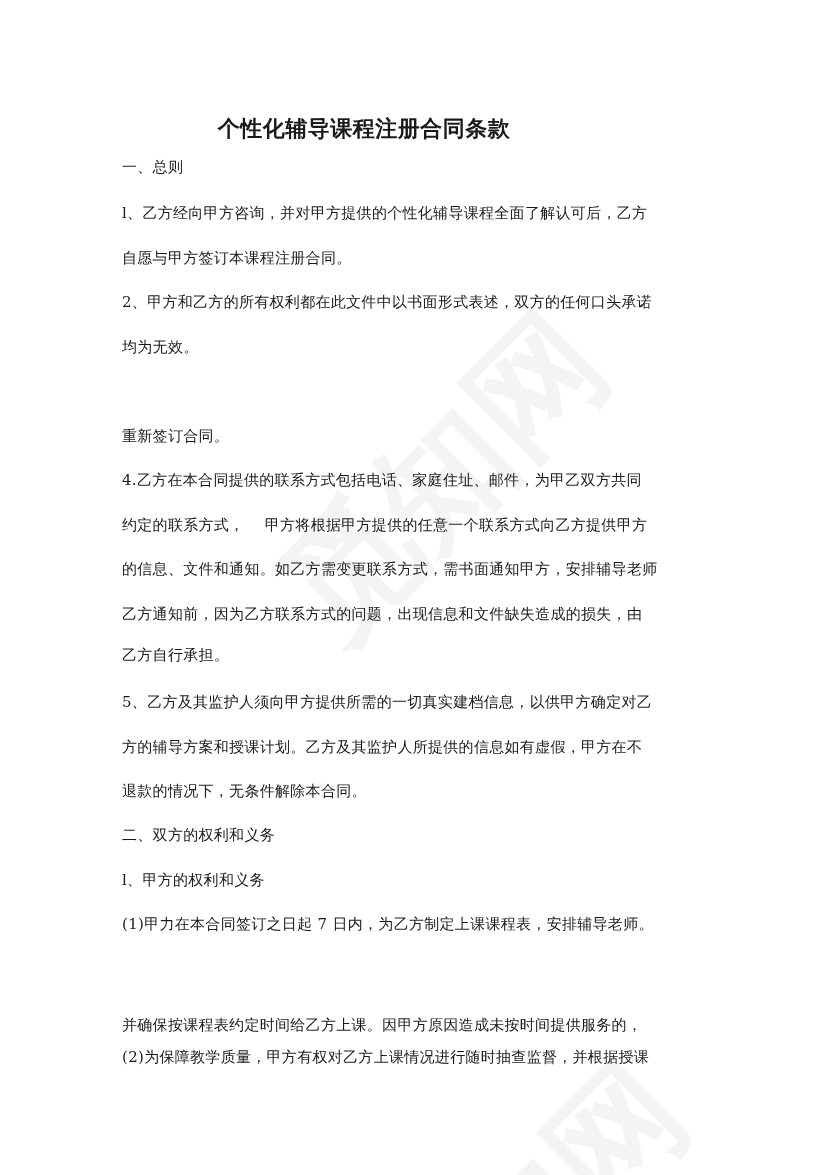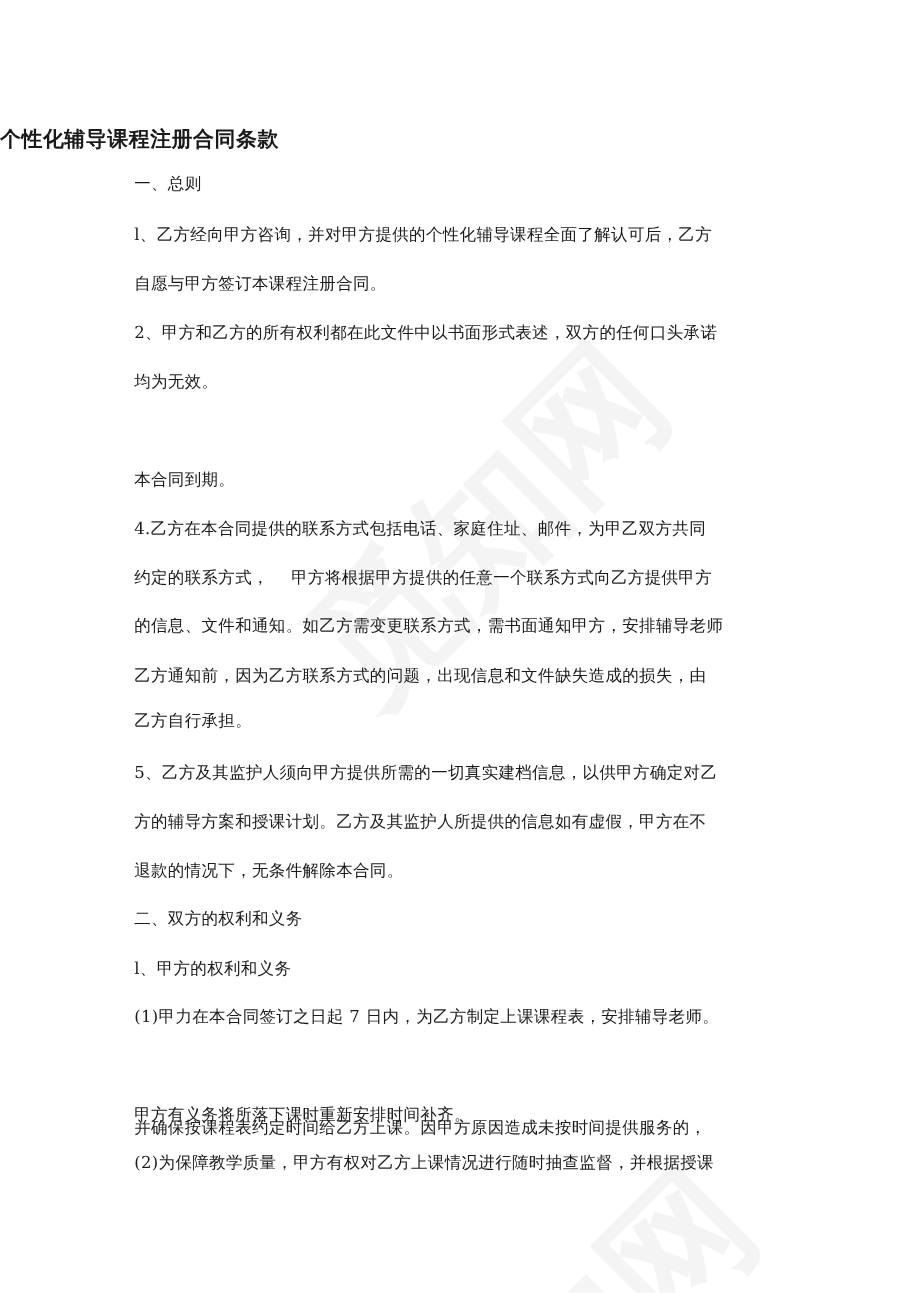--- a/index.html
+++ b/index.html
@@ -1,46 +1,45 @@
 <!DOCTYPE html>
 <html><head>
 <meta charset="utf-8">
 <style>
   html, body { margin: 0; padding: 0; background: #ffffff; }
   body { width: 830px; height: 1175px; position: relative; overflow: hidden;
     font-family: "DejaVu Serif", "Liberation Serif", serif; color: #1a1a1a; }
   .page { position: absolute; left: 0; top: 0; width: 830px; height: 1175px; }
-  .title { position: absolute; left: 0; width: 728px; top: 114px; text-align: left;
-    font-size: 19px; font-weight: bold; letter-spacing: 0.5px; }
+  .title { position: absolute; left: 0; width: 728px; top: 114px; text-align: center;
+    font-size: 22px; font-weight: bold; letter-spacing: 0.5px; }
   .line { position: absolute; left: 122px; font-size: 15px; white-space: nowrap; letter-spacing: 0.3px; }
   .wm { position: absolute; color: rgba(0,0,0,0.045); font-weight: bold;
     font-family: "DejaVu Sans", sans-serif; transform: rotate(-45deg); white-space: nowrap; pointer-events: none; }
 </style>
 </head>
 <body>
 
 <div class="page">
   <div class="wm" style="left:250px; top:390px; font-size:130px;">觅知网</div>
   <div class="wm" style="left:330px; top:1140px; font-size:130px;">觅知网</div>
 
   <div class="title">个性化辅导课程注册合同条款</div>
 
   <div class="line" style="top:158px;">一、总则</div>
   <div class="line" style="top:204px;">l、乙方经向甲方咨询，并对甲方提供的个性化辅导课程全面了解认可后，乙方</div>
   <div class="line" style="top:249px;">自愿与甲方签订本课程注册合同。</div>
   <div class="line" style="top:293px;">2、甲方和乙方的所有权利都在此文件中以书面形式表述，双方的任何口头承诺</div>
   <div class="line" style="top:338px;">均为无效。</div>
-  <div class="line" style="top:427px;">本合同到期。</div>
+  <div class="line" style="top:427px;">重新签订合同。</div>
   <div class="line" style="top:471px;text-align:right;">4.乙方在本合同提供的联系方式包括电话、家庭住址、邮件，为甲乙双方共同</div>
   <div class="line" style="top:516px;">约定的联系方式，　 甲方将根据甲方提供的任意一个联系方式向乙方提供甲方</div>
   <div class="line" style="top:560px;">的信息、文件和通知。如乙方需变更联系方式，需书面通知甲方，安排辅导老师</div>
   <div class="line" style="top:605px;">乙方通知前，因为乙方联系方式的问题，出现信息和文件缺失造成的损失，由</div>
   <div class="line" style="top:646px;">乙方自行承担。</div>
   <div class="line" style="top:693px;">5、乙方及其监护人须向甲方提供所需的一切真实建档信息，以供甲方确定对乙</div>
   <div class="line" style="top:738px;">方的辅导方案和授课计划。乙方及其监护人所提供的信息如有虚假，甲方在不</div>
   <div class="line" style="top:782px;">退款的情况下，无条件解除本合同。</div>
   <div class="line" style="top:826px;">二、双方的权利和义务</div>
   <div class="line" style="top:871px;">l、甲方的权利和义务</div>
   <div class="line" style="top:915px;">(1)甲力在本合同签订之日起 7 日内，为乙方制定上课课程表，安排辅导老师。</div>
   <div class="line" style="top:1016px;">并确保按课程表约定时间给乙方上课。因甲方原因造成未按时间提供服务的，</div>
-  <div class="line" style="top:1004px;">甲方有义务将所落下课时重新安排时间补齐。</div>
   <div class="line" style="top:1048px;">(2)为保障教学质量，甲方有权对乙方上课情况进行随时抽查监督，并根据授课</div>
 </div>
 
 </body></html>

